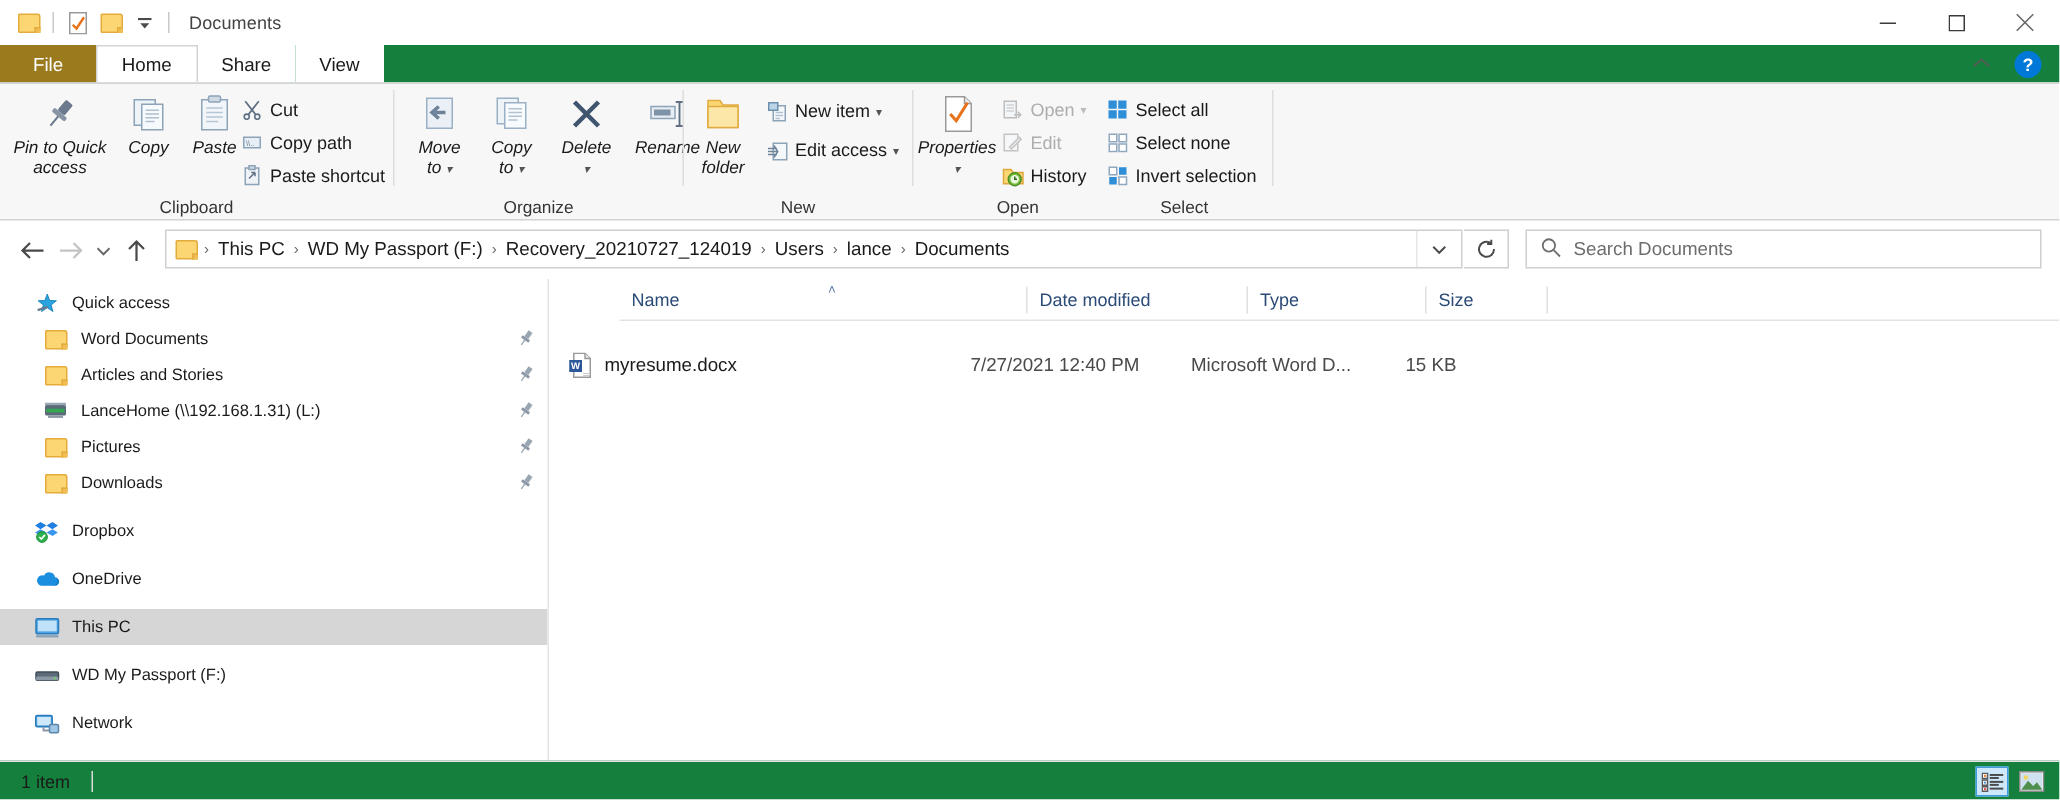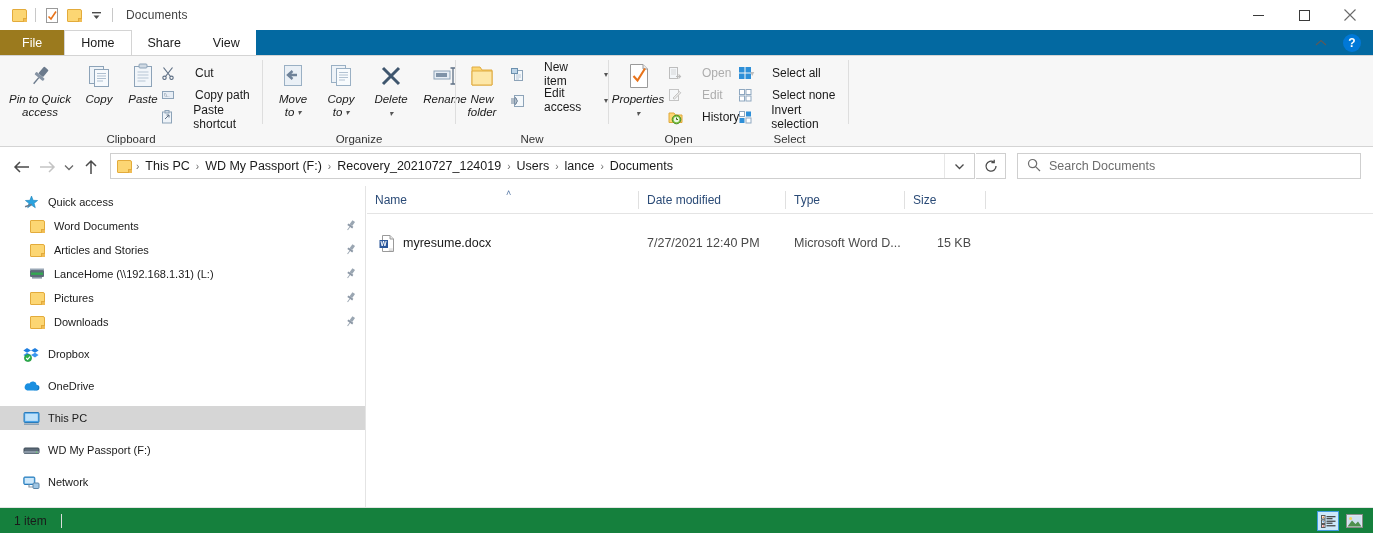--- a/index.html
+++ b/index.html
@@ -38,21 +38,21 @@
     background: #fcd673; border: 1px solid #e3ab3b; border-radius: 1px 2px 1px 1px;
   }
   .folder-ico .fold {
     position: absolute; right: 0px; bottom: 0px; width: 4px; height: 4px;
     background: #f0bc54; border-left: 1px solid #e3ab3b; border-top: 1px solid #e3ab3b;
   }
 
   
   .tabstrip {
     position: absolute; left: 0; top: 30px; width: 1373px; height: 25px;
-    background: #0369a1; display: flex; align-items: flex-end;
+    background: #15803d; display: flex; align-items: flex-end;
   }
   .tab {
     height: 25px; padding: 0 16px; display: flex; align-items: center;
     font-size: 12.5px; color: #1a1a1a; background: #fff;
   }
   .tab.file { background: #9b7a1e; color: #fff; font-weight: normal; padding: 0 22px; }
   .tab.active { background: #fff; border: 1px solid #d4d4d4; border-bottom: none; height: 25px; }
   .ribbon-right { position: absolute; right: 4px; top: 0; height: 25px; display: flex; align-items: center; gap: 10px; }
   .collapse-chev { color: #5a5a5a; font-size: 11px; padding: 0 6px; }
   .help-btn {
@@ -71,22 +71,22 @@
     position: absolute; bottom: 2px; width: 100%; text-align: center;
     font-size: 11.5px; color: #333;
   }
   .gdiv { position: absolute; top: 4px; width: 1px; height: 64px; background: #dedede; }
   .big-btn {
     position: absolute; top: 3px; width: 62px; text-align: center;
     font-size: 11.5px; color: #1a1a1a; line-height: 13px; font-style: italic;
   }
   .big-btn .bicon { height: 34px; display: flex; align-items: center; justify-content: center; }
   .small-btn {
-    position: absolute; height: 22px; display: flex; align-items: center; gap: 19px;
-    font-size: 12px; color: #1a1a1a;
+    position: absolute; height: 22px; display: flex; align-items: center; gap: 4px;
+    font-size: 12px; color: #1a1a1a; text-align: right;
   }
   .small-btn.dim { color: #adadad; }
   .sico { width: 16px; height: 16px; display: flex; align-items: center; justify-content: center; }
   .caret { font-size: 8px; color: #555; }
   .caret.dim { color: #bdbdbd; }
 
   
   .addrrow {
     position: absolute; left: 0; top: 148px; width: 1373px; height: 38px; background: #fff;
     display: flex; align-items: center;
@@ -122,21 +122,21 @@
   }
   .navitem.root { padding-left: 22px; margin-top: 6px; }
   .navitem.child { padding-left: 28px; }
   .navitem.sel { background: #d6d6d6; }
   .navitem .nico { width: 18px; height: 16px; display: flex; align-items: center; justify-content: center; margin-right: 8px; }
   .navitem .ntext { white-space: nowrap; }
   .pin { position: absolute; right: 8px; top: 5px; width: 12px; height: 14px; }
 
   
   .filelist { position: absolute; left: 367px; top: 186px; width: 1006px; height: 321px; background: #fff; }
-  .colhead { position: relative; height: 28px; border-bottom: 1px solid #e4e4e4; }
+  .colhead { position: relative; height: 28px; border-bottom: 1px solid #e4e4e4; margin-left: 46px; }
   .colcell {
     position: absolute; top: 0; height: 27px; display: flex; align-items: center;
     font-size: 12px; color: #2b4b77; padding-left: 8px;
   }
   .coldiv { position: absolute; top: 5px; width: 1px; height: 18px; background: #e0e0e0; }
   .sortmark { position: absolute; left: 139px; top: 2px; font-size: 9px; color: #5a7ba8; }
   .filerow { position: relative; height: 26px; }
   .fcell { position: absolute; top: 0; height: 26px; display: flex; align-items: center;
            font-size: 12.5px; color: #1a1a1a; }
   .fcell.r { justify-content: flex-end; }

